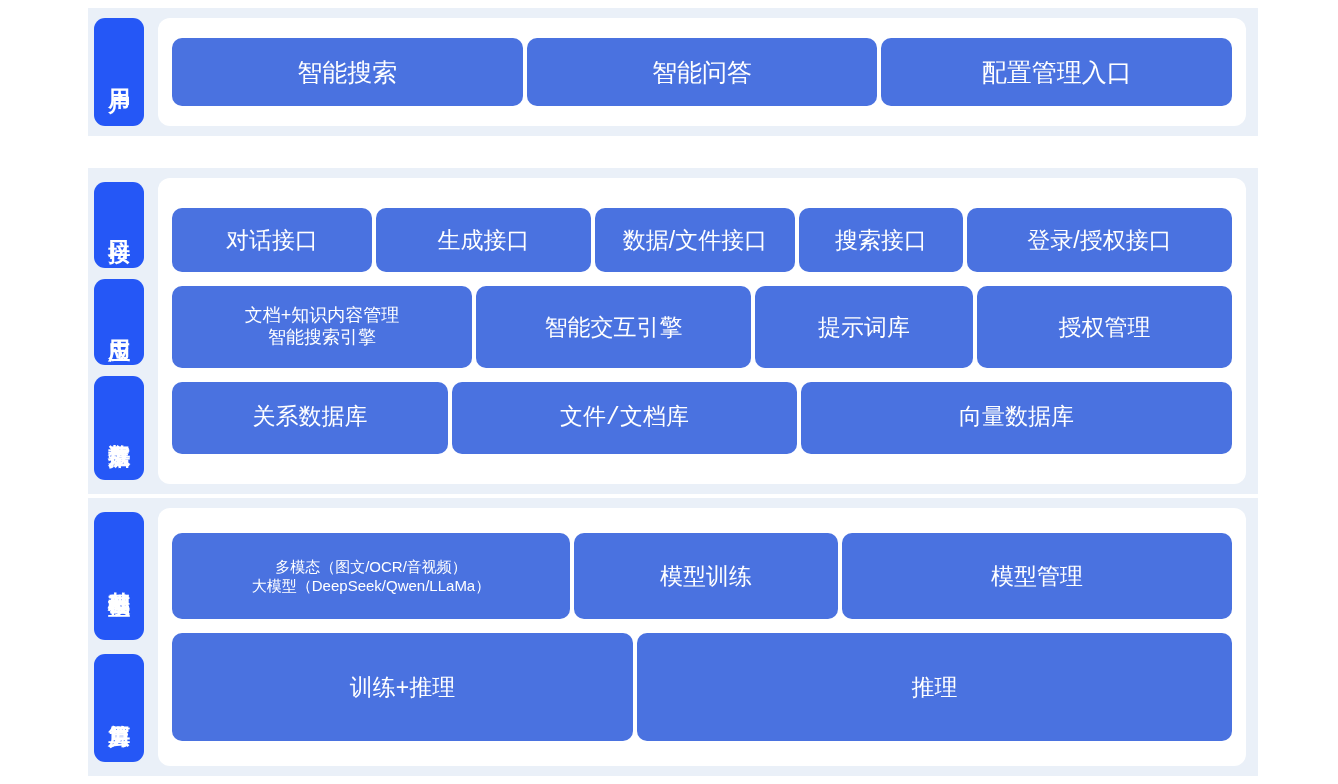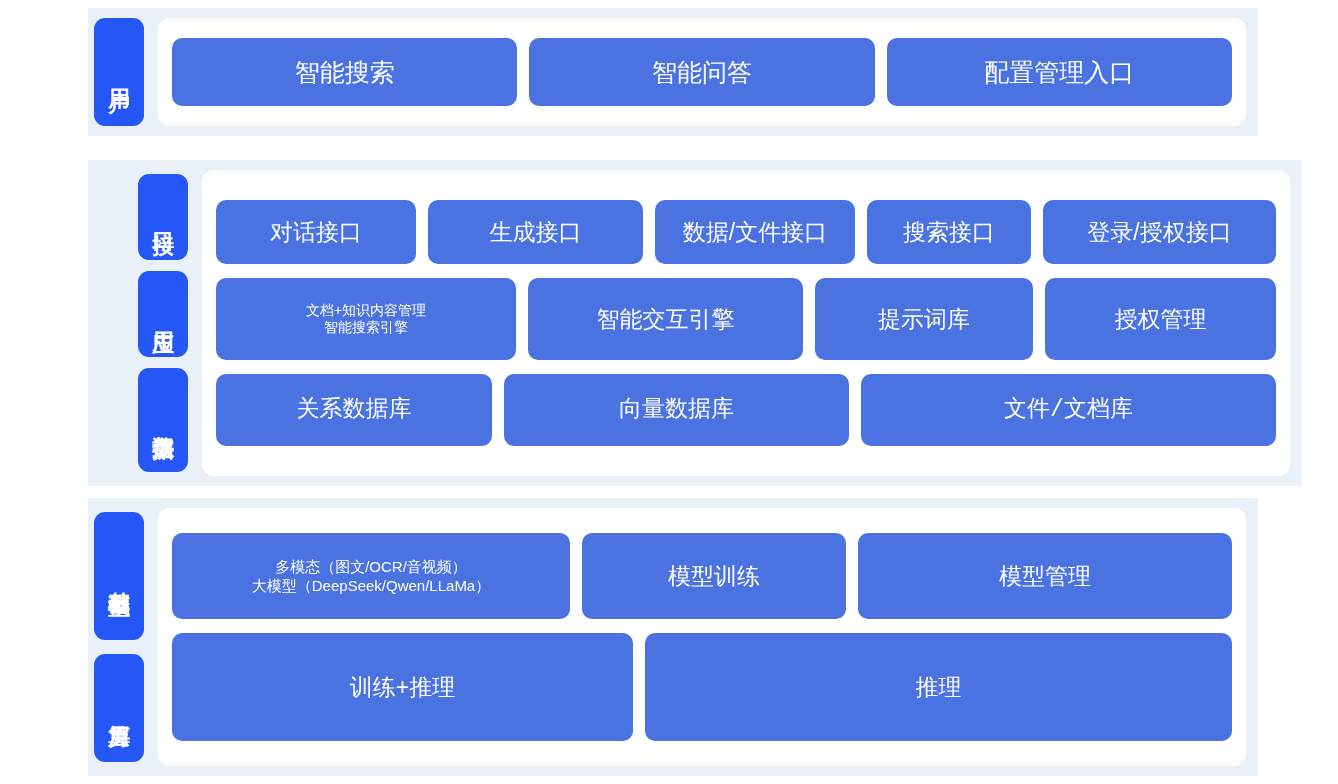--- a/index.html
+++ b/index.html
@@ -73,21 +73,21 @@
     box-sizing: border-box;
     display: flex;
     flex-direction: column;
     justify-content: center;
     gap: 12px;
   }
 
   .row {
     display: flex;
     flex-direction: row;
-    gap: 12px;
+    gap: 4px;
     align-items: stretch;
   }
 
   .box {
     background: #4a72e0;
     border-radius: 10px;
     color: #ffffff;
     display: flex;
     flex-direction: column;
     align-items: center;
@@ -101,38 +101,38 @@
 
   .box .line { display: block; white-space: nowrap; }
 
   
   #sec-user { top: 8px; height: 128px; }
   #sec-user .panel { padding: 14px; }
   #sec-user .row { height: 68px; }
   #sec-user .box { flex: 1 1 0; font-size: 25px; }
 
   
-  #sec-mid { top: 160px; height: 326px; padding-left: 44px; }
+  #sec-mid { top: 168px; height: 326px; }
   #sec-mid .label-col { justify-content: space-between; padding: 14px 0; gap: 0; }
   #sec-mid .layer-label.l-interface { height: 86px; }
   #sec-mid .layer-label.l-app { height: 86px; }
   #sec-mid .layer-label.l-data { height: 104px; }
   #sec-mid .panel { padding: 16px 14px; gap: 14px; }
 
   #sec-mid .row-interface { height: 64px; }
   #sec-mid .row-interface .box { font-size: 23px; }
   #sec-mid .row-interface .box:nth-child(1) { flex: 0 0 200px; }
   #sec-mid .row-interface .box:nth-child(2) { flex: 0 0 215px; }
   #sec-mid .row-interface .box:nth-child(3) { flex: 0 0 200px; justify-content: center; }
   #sec-mid .row-interface .box:nth-child(4) { flex: 0 0 164px; }
   #sec-mid .row-interface .box:nth-child(5) { flex: 1 1 auto; }
 
   #sec-mid .row-app { height: 82px; }
   #sec-mid .row-app .box { font-size: 23px; }
-  #sec-mid .row-app .box:nth-child(1) { flex: 0 0 300px; font-size: 14px; }
+  #sec-mid .row-app .box:nth-child(1) { flex: 0 0 300px; font-size: 18px; }
   #sec-mid .row-app .box:nth-child(2) { flex: 0 0 275px; }
   #sec-mid .row-app .box:nth-child(3) { flex: 0 0 218px; }
   #sec-mid .row-app .box:nth-child(4) { flex: 1 1 auto; }
 
   #sec-mid .row-data { height: 72px; font-family: Liberation Mono, monospace; }
   #sec-mid .row-data .box:nth-child(1) { flex: 0 0 276px; }
   #sec-mid .row-data .box:nth-child(2) { flex: 0 0 345px; }
   #sec-mid .row-data .box:nth-child(3) { flex: 1 1 auto; }
 
   
@@ -215,24 +215,24 @@
         <div class="box">
           <span class="line">授权管理</span>
         </div>
       </div>
 
       <div class="row row-data">
         <div class="box">
           <span class="line">关系数据库</span>
         </div>
         <div class="box">
+          <span class="line">文件/文档库</span>
+        </div>
+        <div class="box">
           <span class="line">向量数据库</span>
-        </div>
-        <div class="box">
-          <span class="line">文件/文档库</span>
         </div>
       </div>
 
     </div>
   </div>
 
   <div class="section" id="sec-bottom">
     <div class="label-col">
       <div class="layer-label l-model">基础模型</div>
       <div class="layer-label l-compute">算力层</div>

